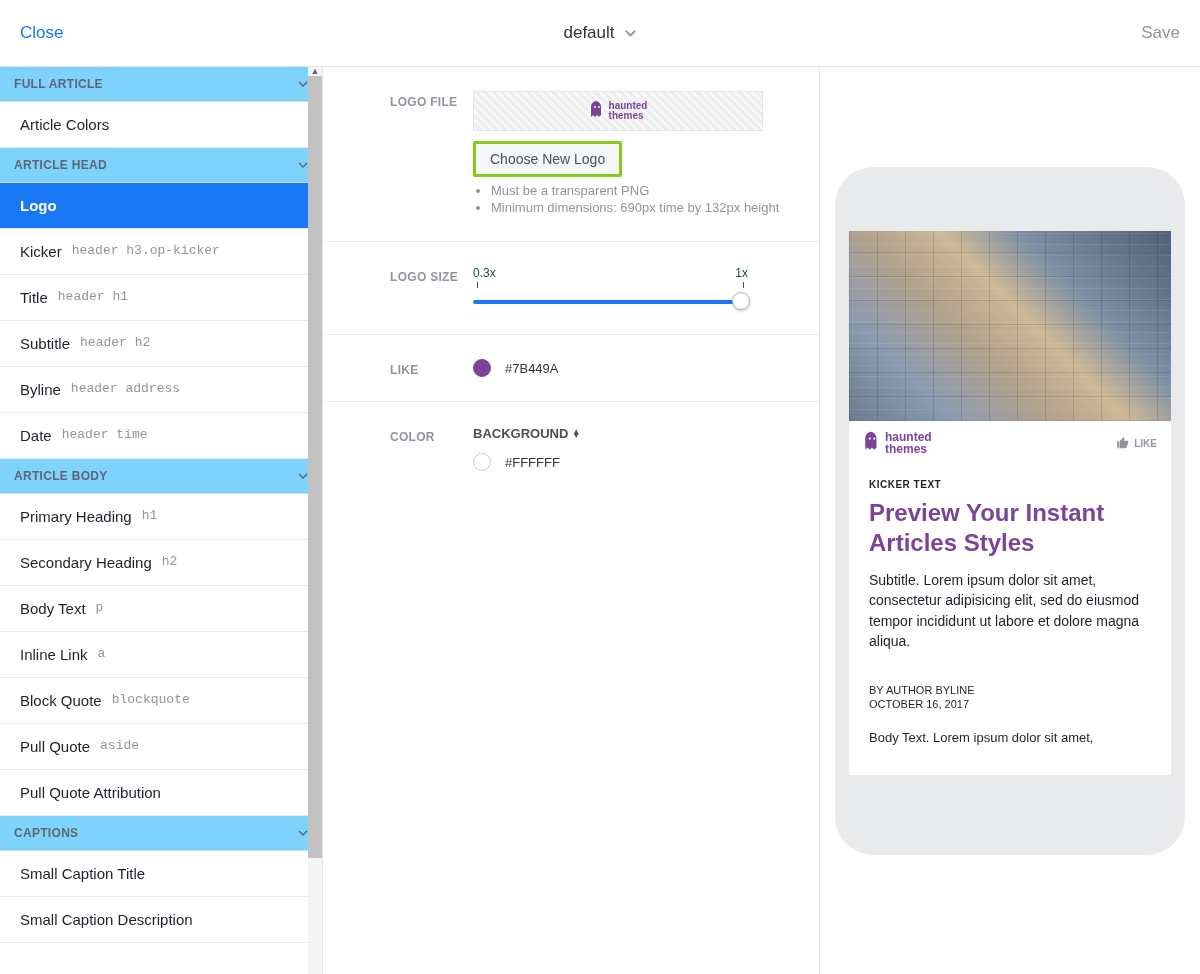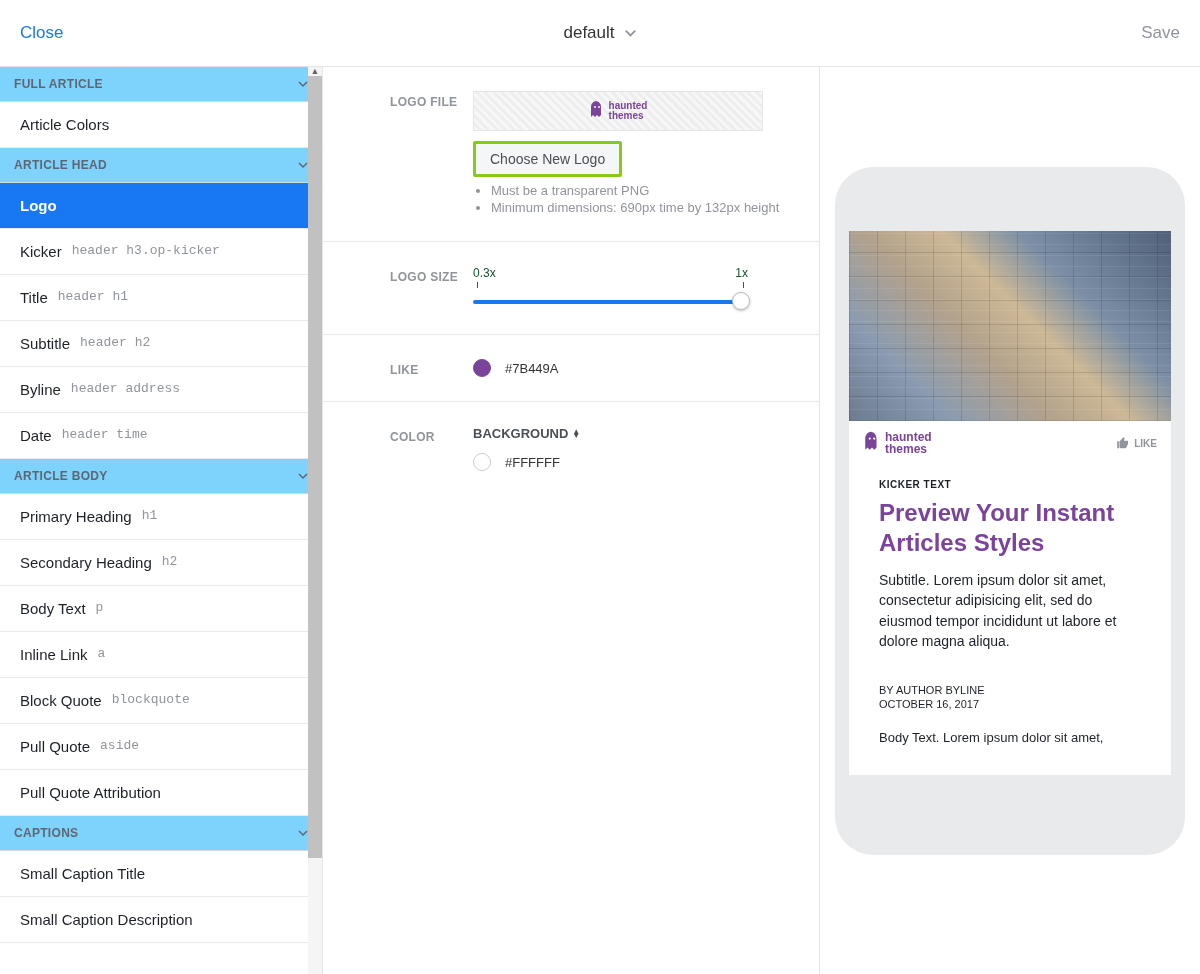--- a/index.html
+++ b/index.html
@@ -201,21 +201,21 @@
       repeating-linear-gradient(0deg, rgba(0,0,0,.12) 0 1px, transparent 1px 24px),
       repeating-linear-gradient(90deg, rgba(0,0,0,.12) 0 1px, transparent 1px 28px),
       repeating-linear-gradient(0deg, rgba(255,255,255,.08) 0 1px, transparent 1px 11px);
   }
   .logo-row {
     display:flex; justify-content:space-between; align-items:center;
     padding:10px 14px;
   }
   .logo-mark{ display:flex; align-items:center; color:#7b449a; font-weight:700; font-size:12px; gap:4px;}
   .like-badge{ display:flex; align-items:center; gap:4px; color:#90949c; font-size:10px; font-weight:700;}
-  .article-body{ padding:0 30px 20px; }
+  .article-body{ padding:0 20px 20px; }
   .kicker-prev { font-size:10px; font-weight:700; color:#1d2129; letter-spacing:.5px; margin:14px 0 8px;}
   .title-prev { font-size:24px; line-height:1.25; font-weight:700; color:#7b449a; margin-bottom:12px;}
   .sub-prev { font-size:14px; color:#1d2129; line-height:1.45; margin-bottom:33px;}
   .byline-prev{ font-size:11px; color:#1d2129; font-weight:400; margin-bottom:2px;}
   .date-prev{ font-size:11px; color:#1d2129; margin-bottom:20px;}
   .body-prev{ font-size:13px; color:#1d2129;}
 </style>
 </head>
 <body>
 

